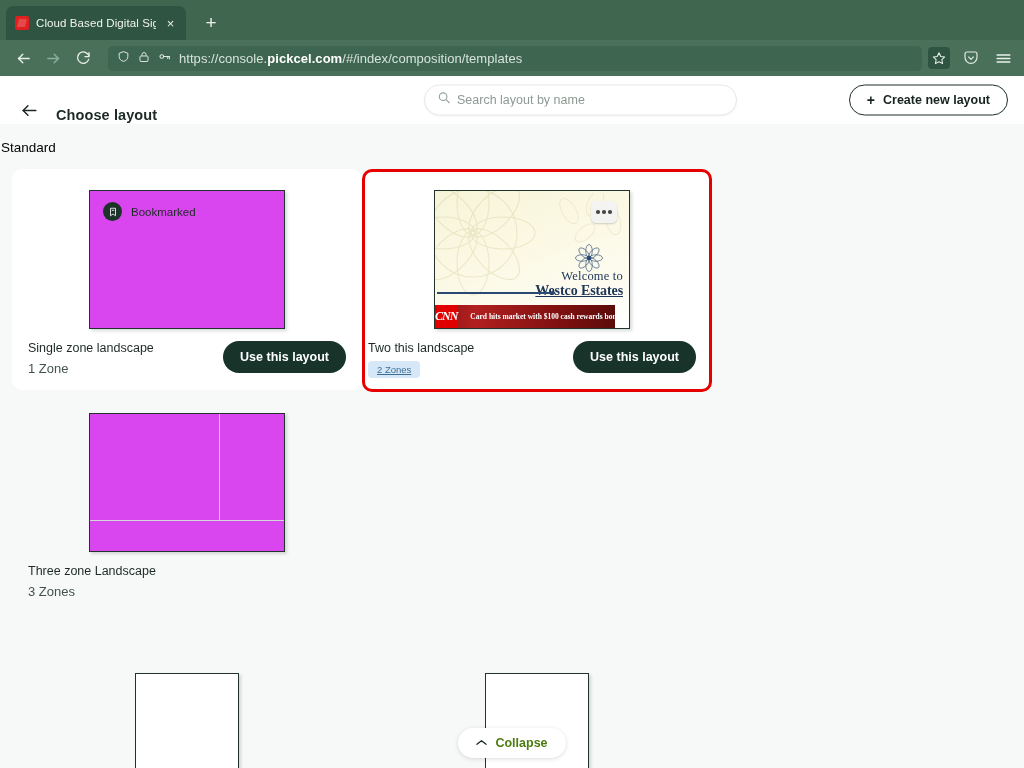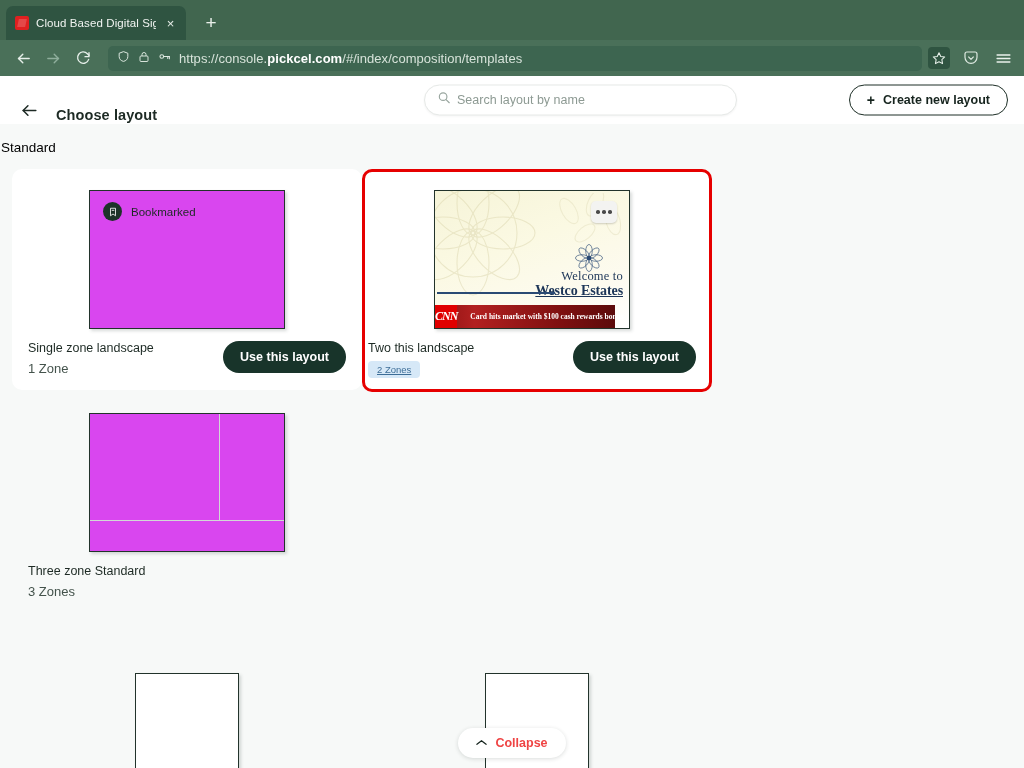--- a/index.html
+++ b/index.html
@@ -228,21 +228,21 @@
 
   
   .collapse-wrap {
     position: absolute; left: 0; right: 0; bottom: 10px;
     display: flex; justify-content: center;
   }
   .collapse-btn {
     background: #fff; border: none; border-radius: 20px;
     padding: 8px 18px; display: flex; align-items: center; gap: 8px;
     font-family: "Liberation Sans", sans-serif;
-    font-size: 12.5px; font-weight: 700; color: #ef4444; cursor: pointer;
+    font-size: 12.5px; font-weight: 700; color: #4d7c0f; cursor: pointer;
     box-shadow: 0 1px 4px rgba(30,45,38,.16);
   }
   .chev { font-size: 10px; line-height: 1; }
 </style>
 </head>
 <body>
 
 <div class="browser">
 
   <div class="tabstrip">
@@ -442,21 +442,21 @@
     </div>
 
     <div class="cell">
       <div class="card">
         <div class="preview-land">
           <div class="divider-v" style="left:66.5%;bottom:22%;"></div>
           <div class="divider-h" style="bottom:22%;"></div>
         </div>
         <div class="card-foot">
           <div class="foot-left">
-            <div class="layout-name">Three zone Standard</div>
+            <div class="layout-name">Three zone Landscape</div>
             <div class="zone-count">3 Zones</div>
           </div>
         </div>
       </div>
     </div>
 
     <div style="width:100%;height:48px;"></div>
 
     <div class="cell">
       <div class="card">

